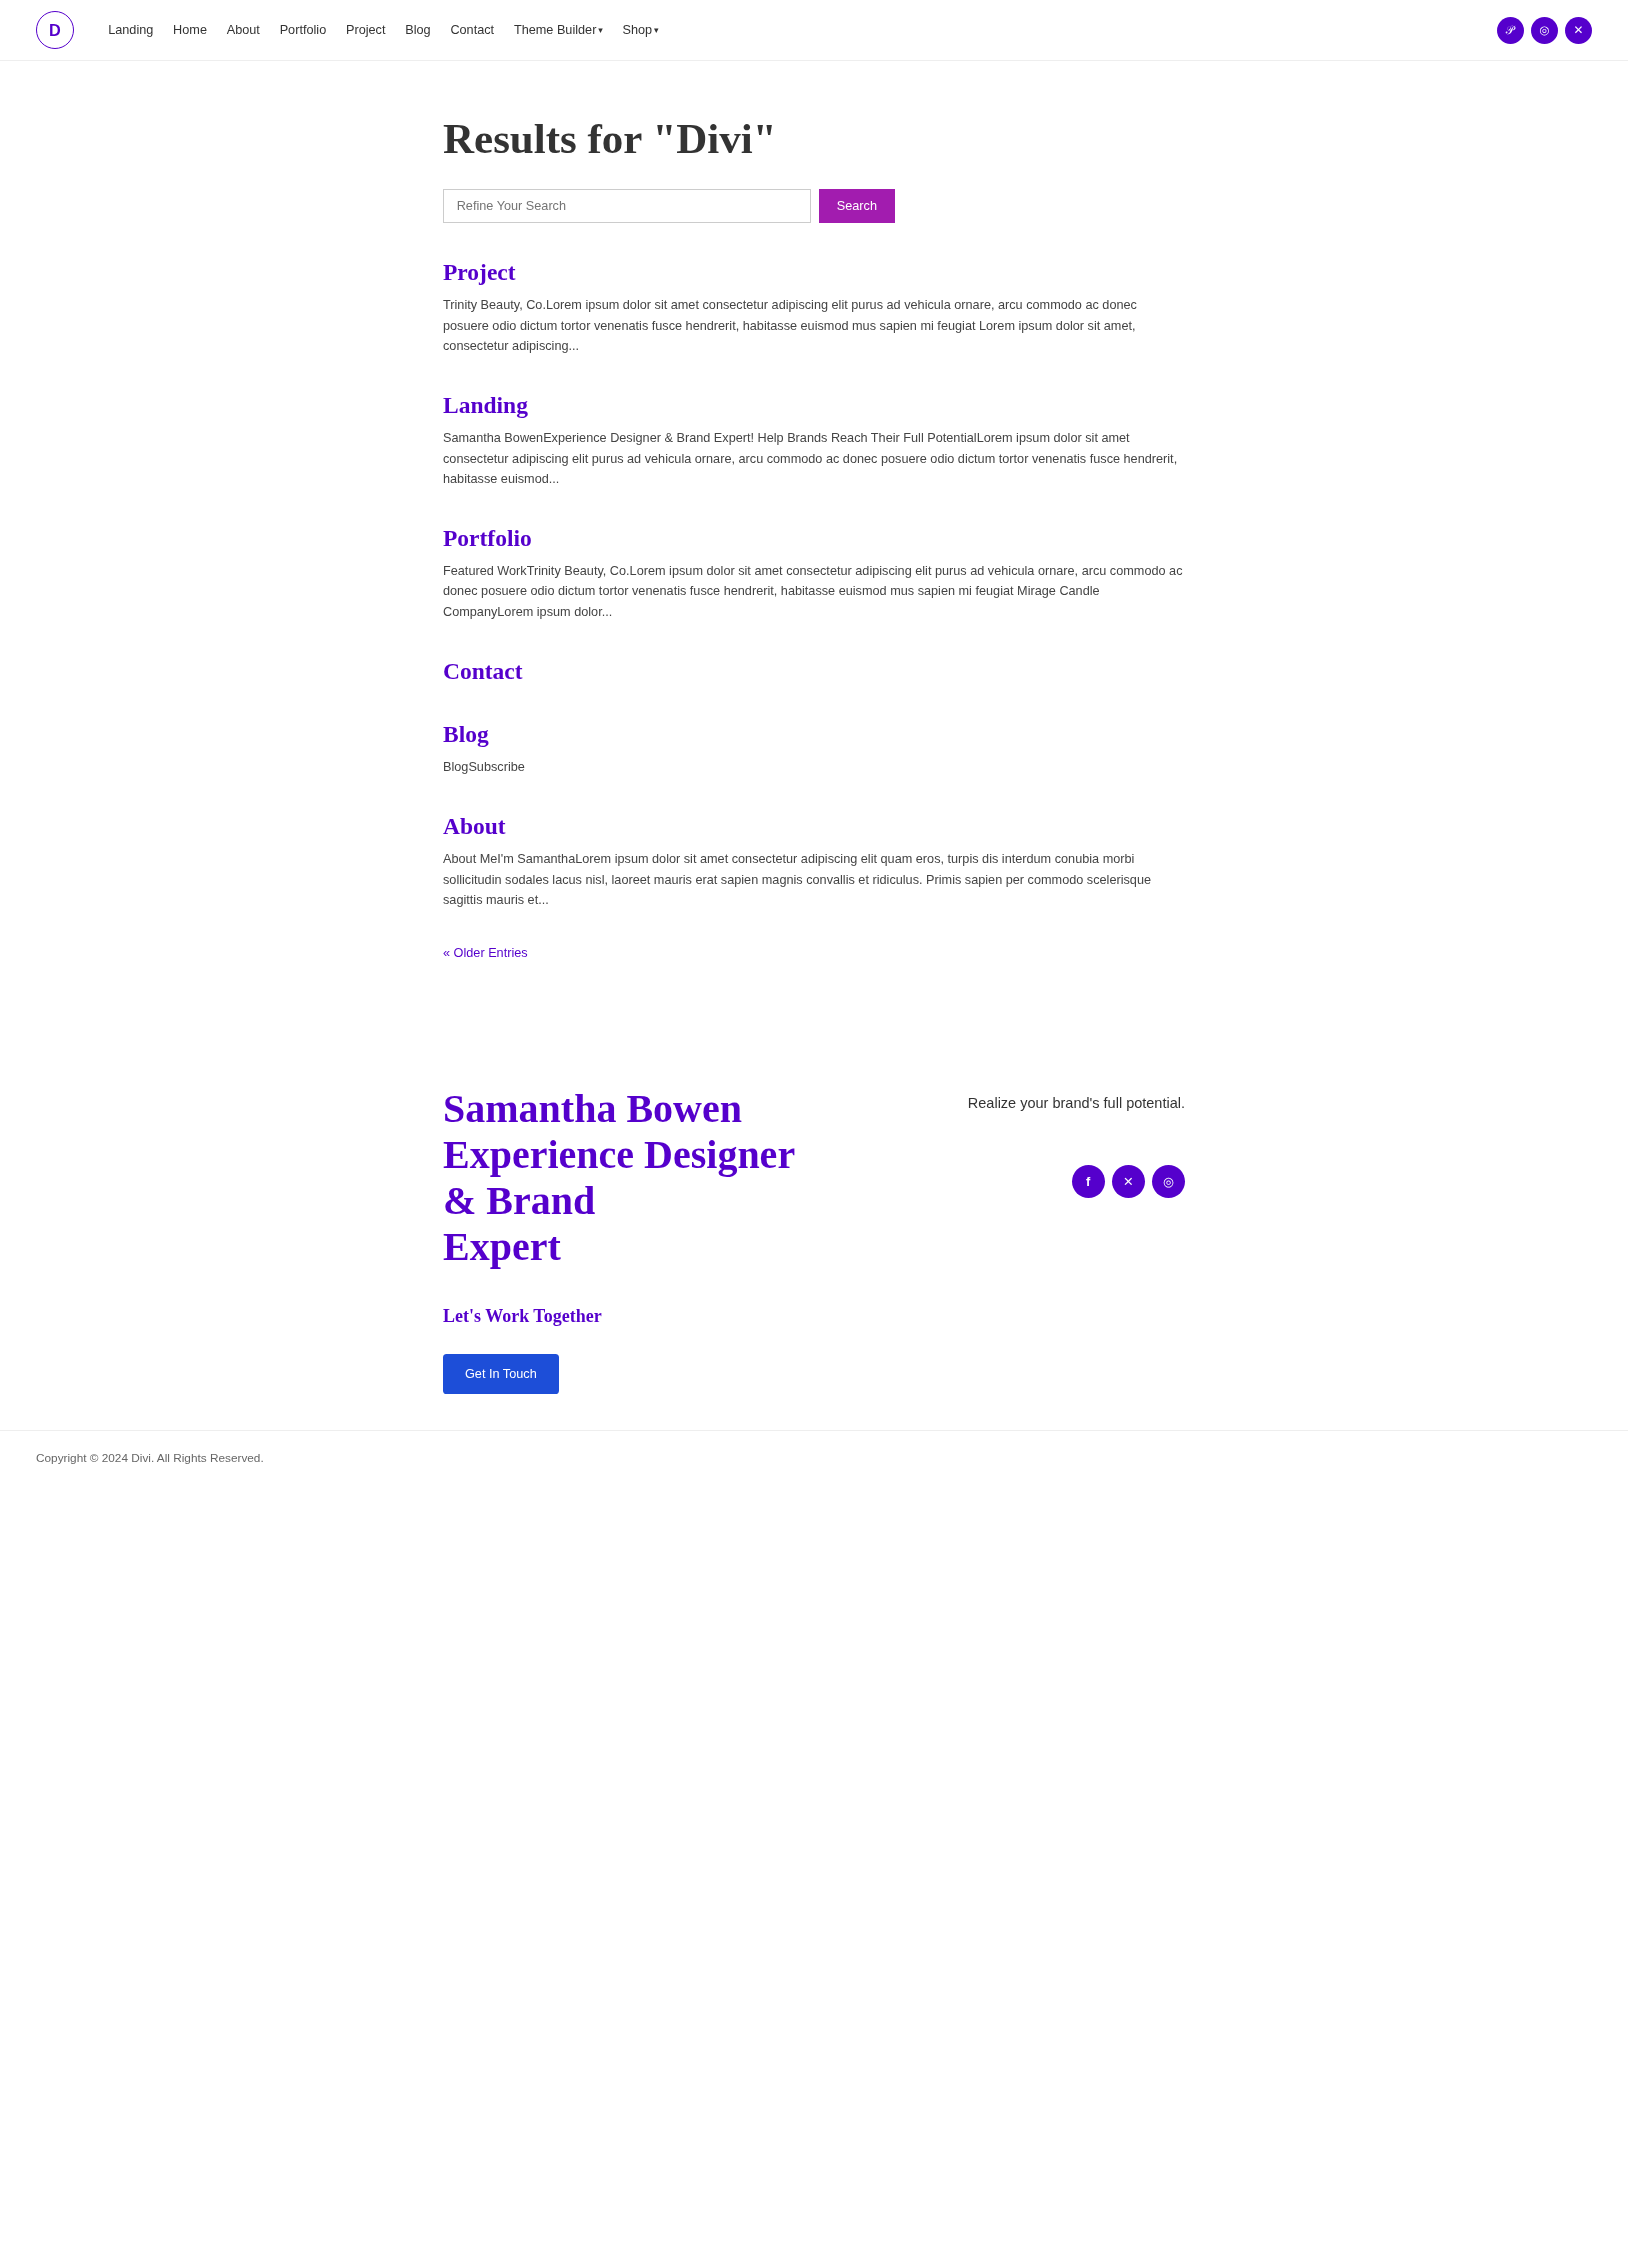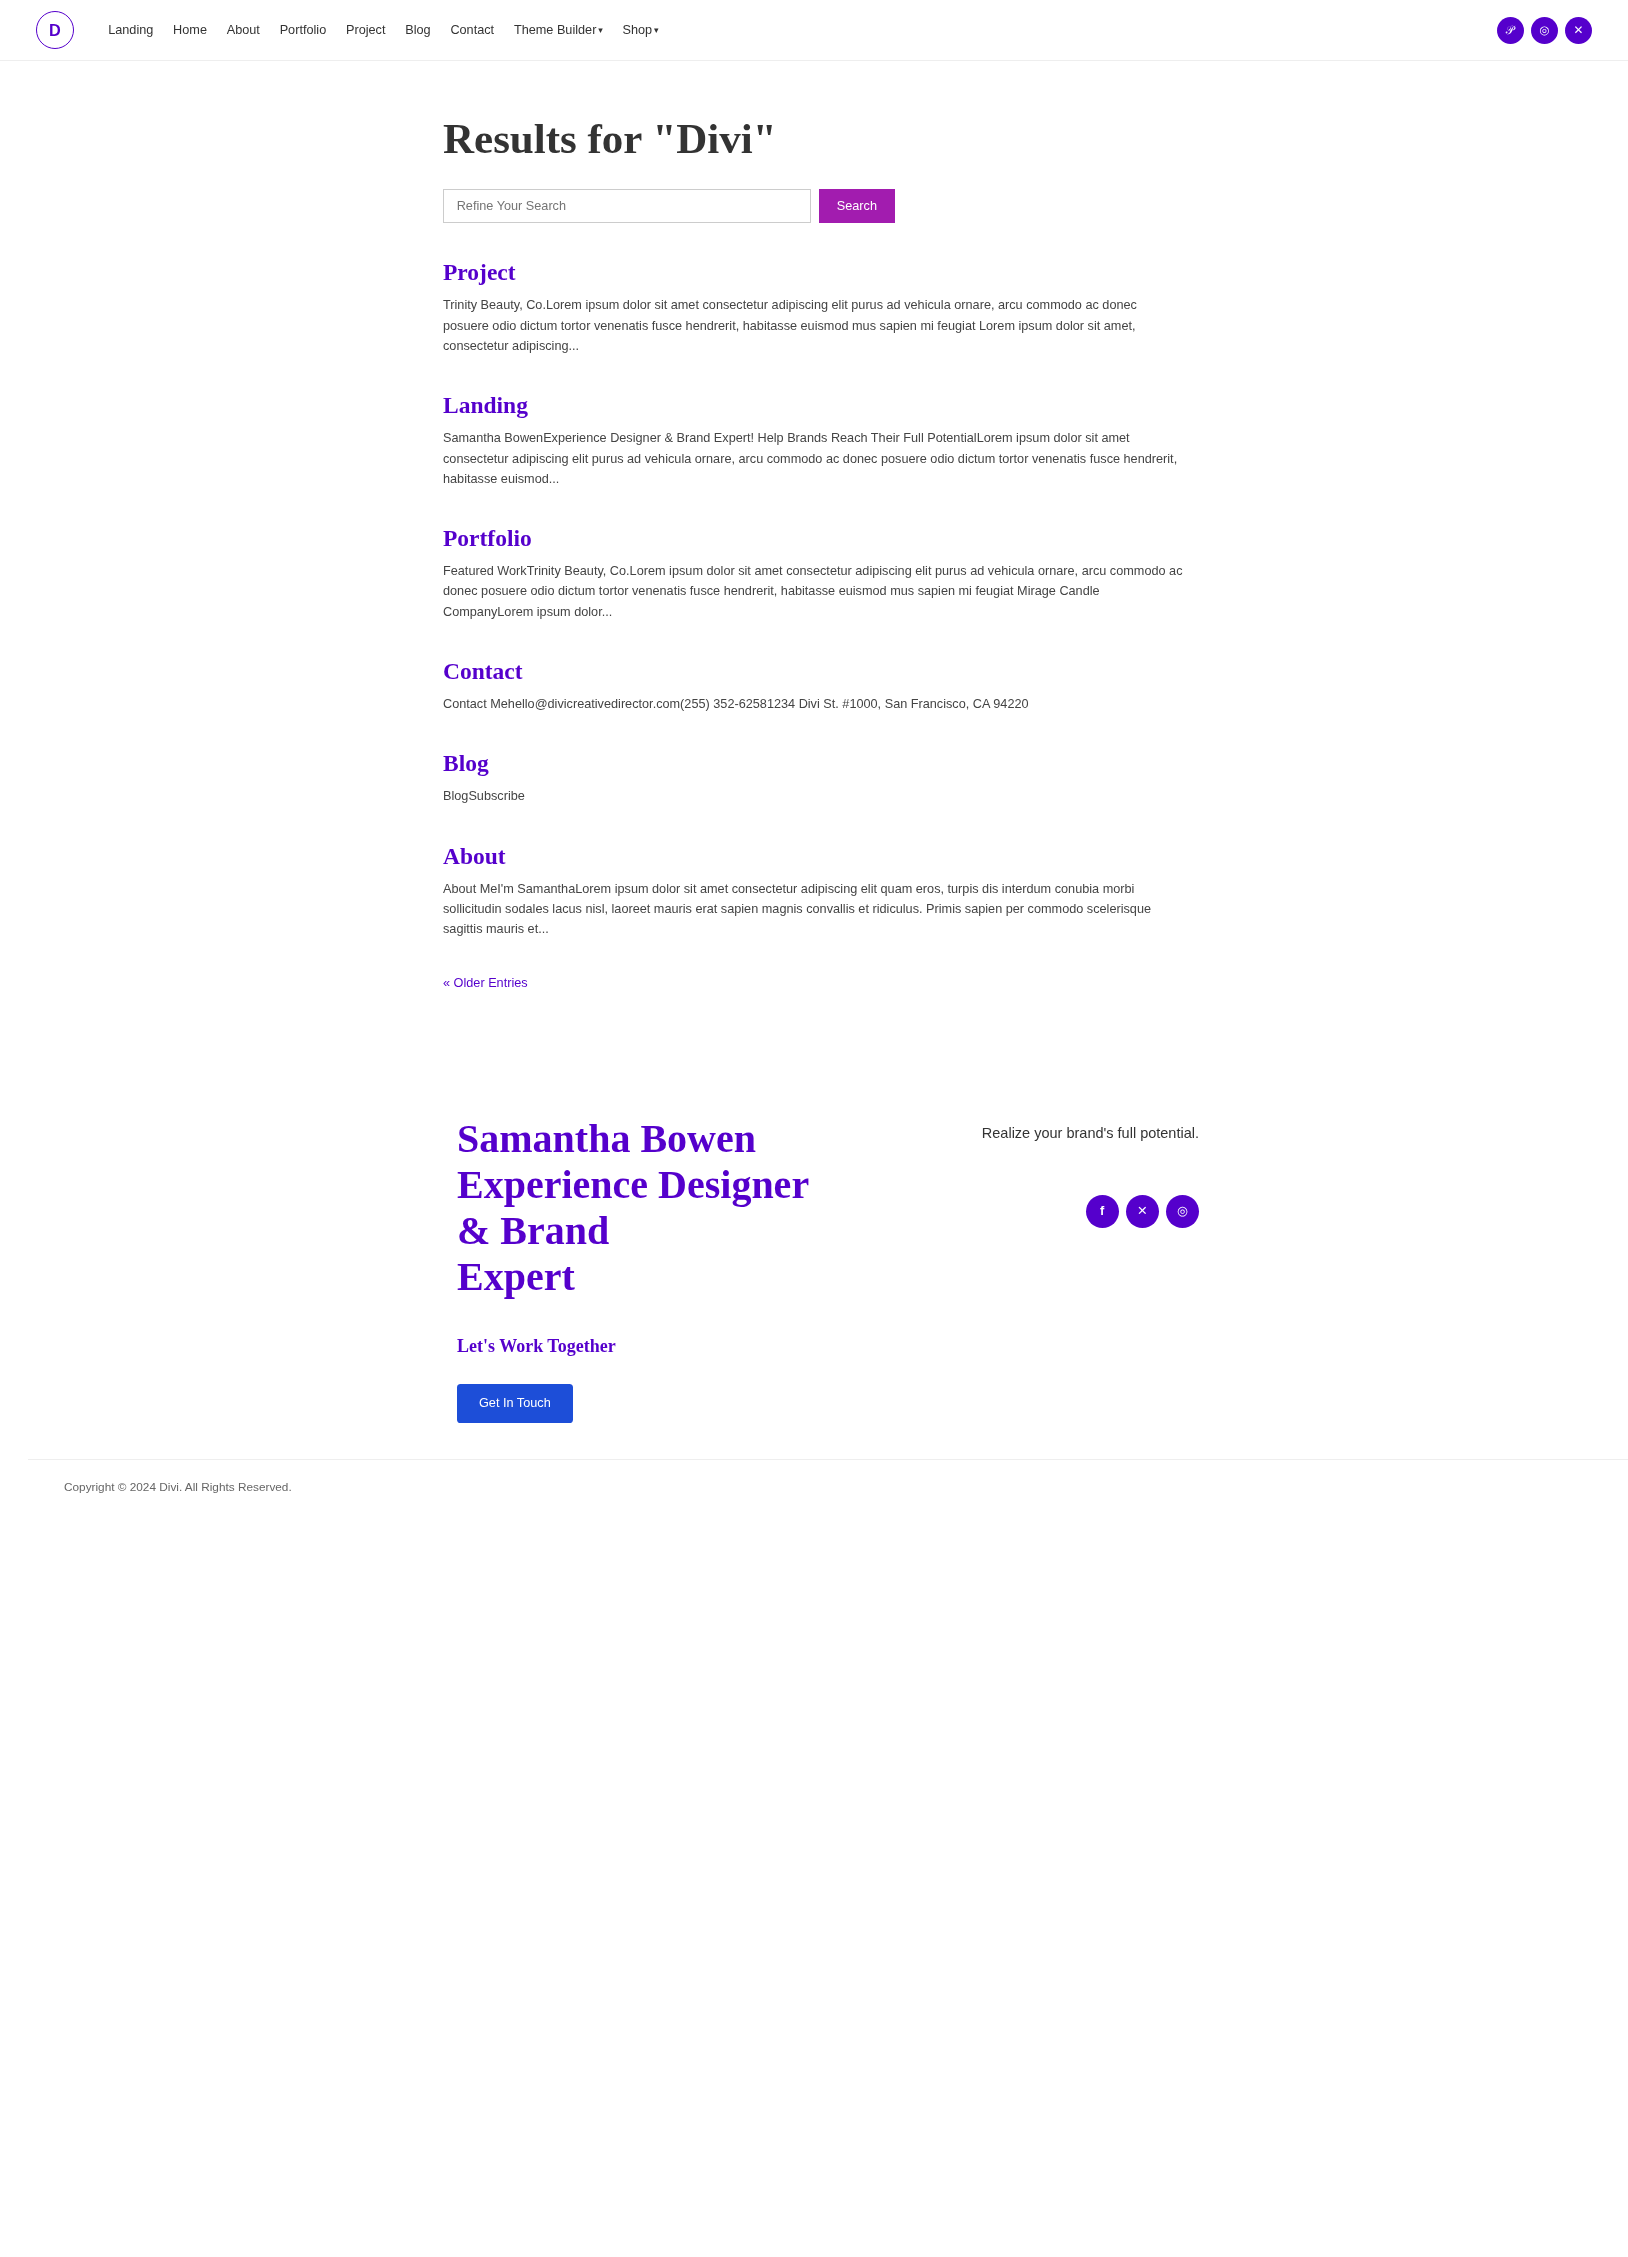--- a/index.html
+++ b/index.html
@@ -193,21 +193,20 @@
     .footer-copyright {
       font-family: Arial, sans-serif;
       font-size: 11.8px;
       color: #666;
     }
 
     
     .footer-wrapper {
       background: #fff;
       padding-top: 36px;
-      padding-left: 28px;
     }
     .footer-inner {
       max-width: 814px;
       margin: 0 auto;
       padding: 0 36px;
     }
     .footer-grid {
       display: flex;
       justify-content: space-between;
       align-items: flex-start;
@@ -266,21 +265,20 @@
       <div class="result-item">
         <h2 class="result-title">Landing</h2>
         <p class="result-text">Samantha BowenExperience Designer &amp; Brand Expert! Help Brands Reach Their Full PotentialLorem ipsum dolor sit amet consectetur adipiscing elit purus ad vehicula ornare, arcu commodo ac donec posuere odio dictum tortor venenatis fusce hendrerit, habitasse euismod...</p>
       </div>
       <div class="result-item">
         <h2 class="result-title">Portfolio</h2>
         <p class="result-text">Featured WorkTrinity Beauty, Co.Lorem ipsum dolor sit amet consectetur adipiscing elit purus ad vehicula ornare, arcu commodo ac donec posuere odio dictum tortor venenatis fusce hendrerit, habitasse euismod mus sapien mi feugiat Mirage Candle CompanyLorem ipsum dolor...</p>
       </div>
       <div class="result-item">
         <h2 class="result-title">Contact</h2>
-        <p class="result-text">Contact Mehello@divicreativedirector.com(255) 352-62581234 Divi St. #1000, San Francisco, CA 94220</p>
       </div>
       <div class="result-item">
         <h2 class="result-title">Blog</h2>
         <p class="result-text">BlogSubscribe</p>
       </div>
       <div class="result-item">
         <h2 class="result-title">About</h2>
         <p class="result-text">About MeI'm SamanthaLorem ipsum dolor sit amet consectetur adipiscing elit quam eros, turpis dis interdum conubia morbi sollicitudin sodales lacus nisl, laoreet mauris erat sapien magnis convallis et ridiculus. Primis sapien per commodo scelerisque sagittis mauris et...</p>
       </div>
     </div>

